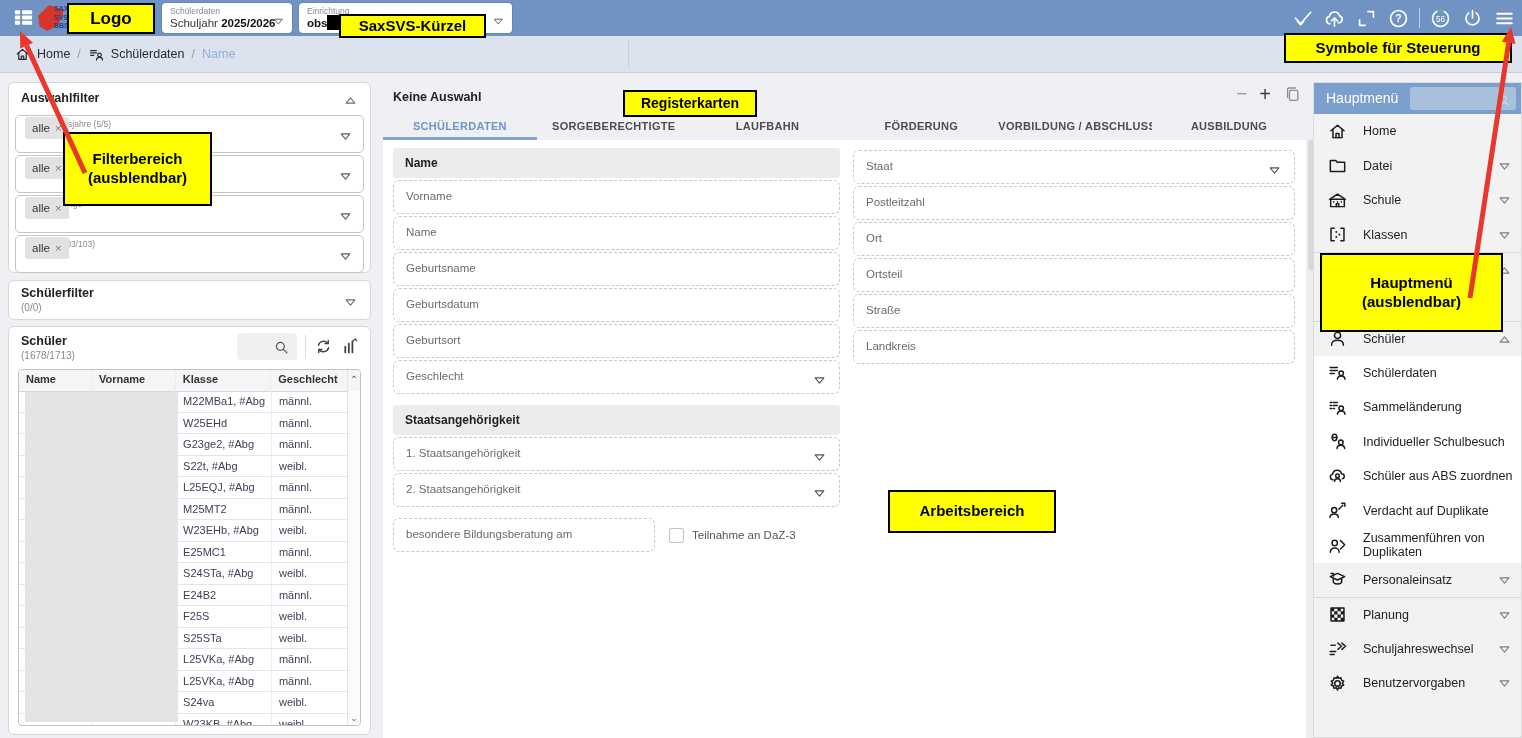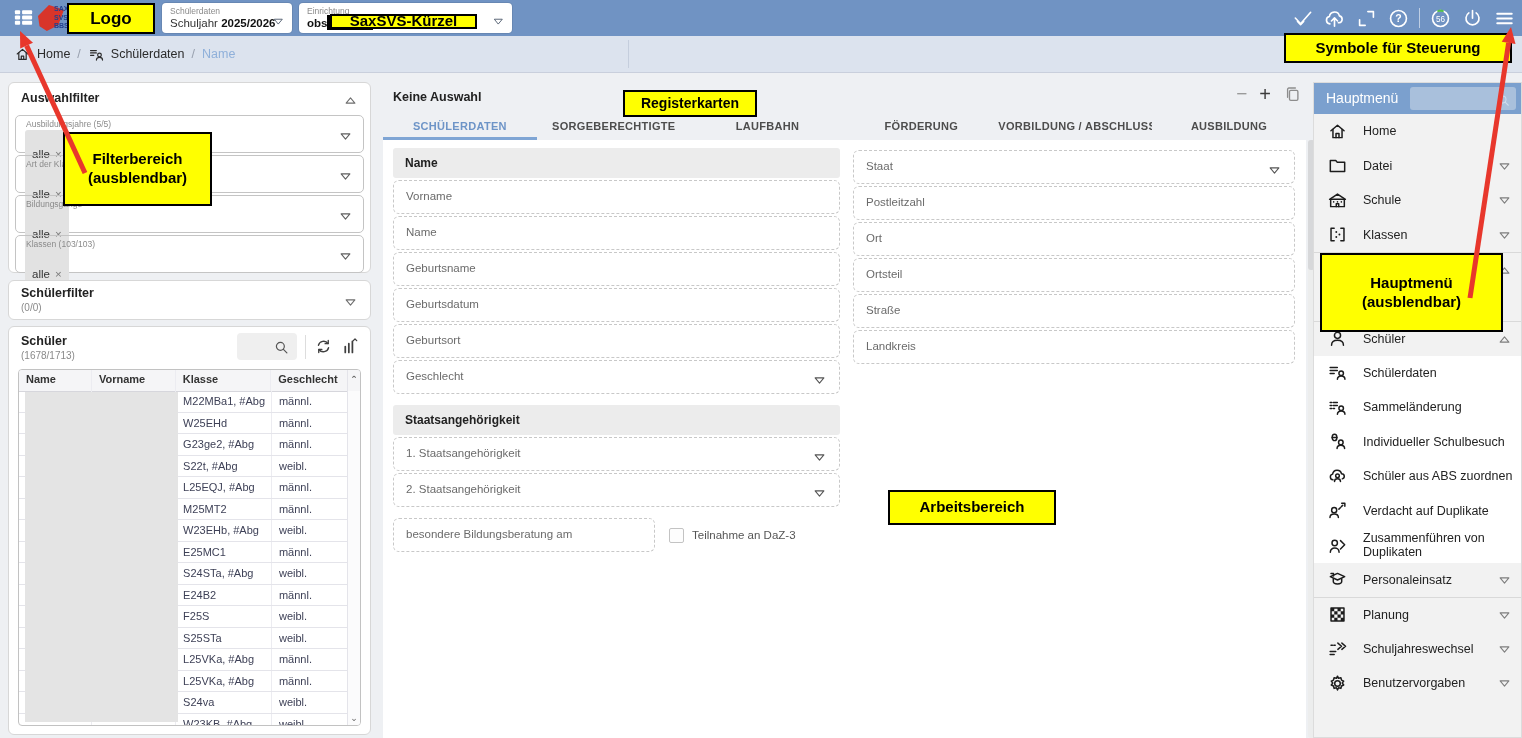--- a/index.html
+++ b/index.html
@@ -39,22 +39,22 @@
   #crumbDiv{position:absolute;left:628px;top:4px;width:1px;height:28px;background:#c5cedd;}
 
   
   .card{position:absolute;background:#fff;border:1px solid #d7d7d7;border-radius:6px;box-sizing:border-box;}
   #cardFilter{left:8px;top:82px;width:363px;height:191px;}
   .cardHead{position:relative;height:30px;}
   .cardHead .t{position:absolute;left:12px;top:8px;font-size:12.5px;font-weight:bold;color:#222;}
   .cardHead .tri{position:absolute;right:12px;top:8px;color:#6e6e6e;cursor:pointer;}
   .fbox{position:relative;margin:2px 6px 0 6px;height:36px;border:1px solid #c4c4c4;border-radius:5px;cursor:pointer;}
   .fbox .flabel{position:absolute;left:10px;top:3px;font-size:8.5px;color:#8a8a8a;white-space:nowrap;}
-  .fbox .chip{position:absolute;left:9px;top:14px;background:#e2e2e2;border-radius:3px;
-     padding:18px 7px;font-size:11.5px;color:#333;}
+  .fbox .chip{position:absolute;left:9px;top:1px;background:#e2e2e2;border-radius:3px;
+     padding:5px 7px;font-size:11.5px;color:#333;}
   .fbox .chip .x{color:#7a7a7a;margin-left:5px;}
   .fbox .tri{position:absolute;right:10px;top:11px;color:#5f5f5f;}
 
   #cardSF{left:8px;top:280px;width:363px;height:40px;}
   #cardSF .t{position:absolute;left:12px;top:5px;font-size:12.5px;font-weight:bold;}
   #cardSF .c{position:absolute;left:12px;top:21px;font-size:10px;color:#8a8a8a;}
   #cardSF .tri{position:absolute;right:12px;top:12px;color:#6e6e6e;cursor:pointer;}
 
   #cardStud{left:8px;top:326px;width:363px;height:409px;}
   #cardStud .t{position:absolute;left:12px;top:7px;font-size:12.5px;font-weight:bold;}
@@ -127,26 +127,26 @@
   .mitem.sub{background:#fff;}
   .mitem.divB{border-top:1px solid #d9d9d9;}
   .mitem .mic{color:#1c1c1c;flex:0 0 auto;}
   .mitem .mch{position:absolute;right:9px;top:10px;color:#7e7e7e;}
 
   
   .anno{position:absolute;background:#ffff00;border:2px solid #000;box-sizing:border-box;
      display:flex;align-items:center;justify-content:center;text-align:center;
      font-weight:bold;color:#000;white-space:pre-line;z-index:50;line-height:1.25;}
   #annoLogo{left:67px;top:3px;width:88px;height:31px;font-size:17px;}
-  #annoKuerzel{left:330px;top:14px;width:147px;height:15px;font-size:15px;}
+  #annoKuerzel{left:339px;top:14px;width:147px;height:24px;font-size:15px;}
   #annoSymbole{left:1284px;top:33px;width:228px;height:30px;font-size:15px;}
   #annoRegister{left:623px;top:90px;width:134px;height:27px;font-size:14px;}
   #annoFilter{left:63px;top:132px;width:149px;height:74px;font-size:15px;}
   #annoHaupt{left:1320px;top:253px;width:183px;height:79px;font-size:15px;}
-  #annoArbeit{left:888px;top:490px;width:168px;height:35px;font-size:15px;}
+  #annoArbeit{left:888px;top:490px;width:168px;height:43px;font-size:15px;}
   #arrowLayer{position:absolute;left:0;top:0;width:1522px;height:738px;z-index:60;pointer-events:none;}
 </style>
 </head>
 <body>
 
 <div id="topbar">
   <div id="gridBtn"><svg class="icn i23" viewBox="0 0 24 24">
         <g fill="currentColor" stroke="none">
           <rect x="3" y="4.5" width="5.5" height="4" rx="1"></rect>
           <rect x="10.5" y="4.5" width="10.5" height="4" rx="1"></rect>

